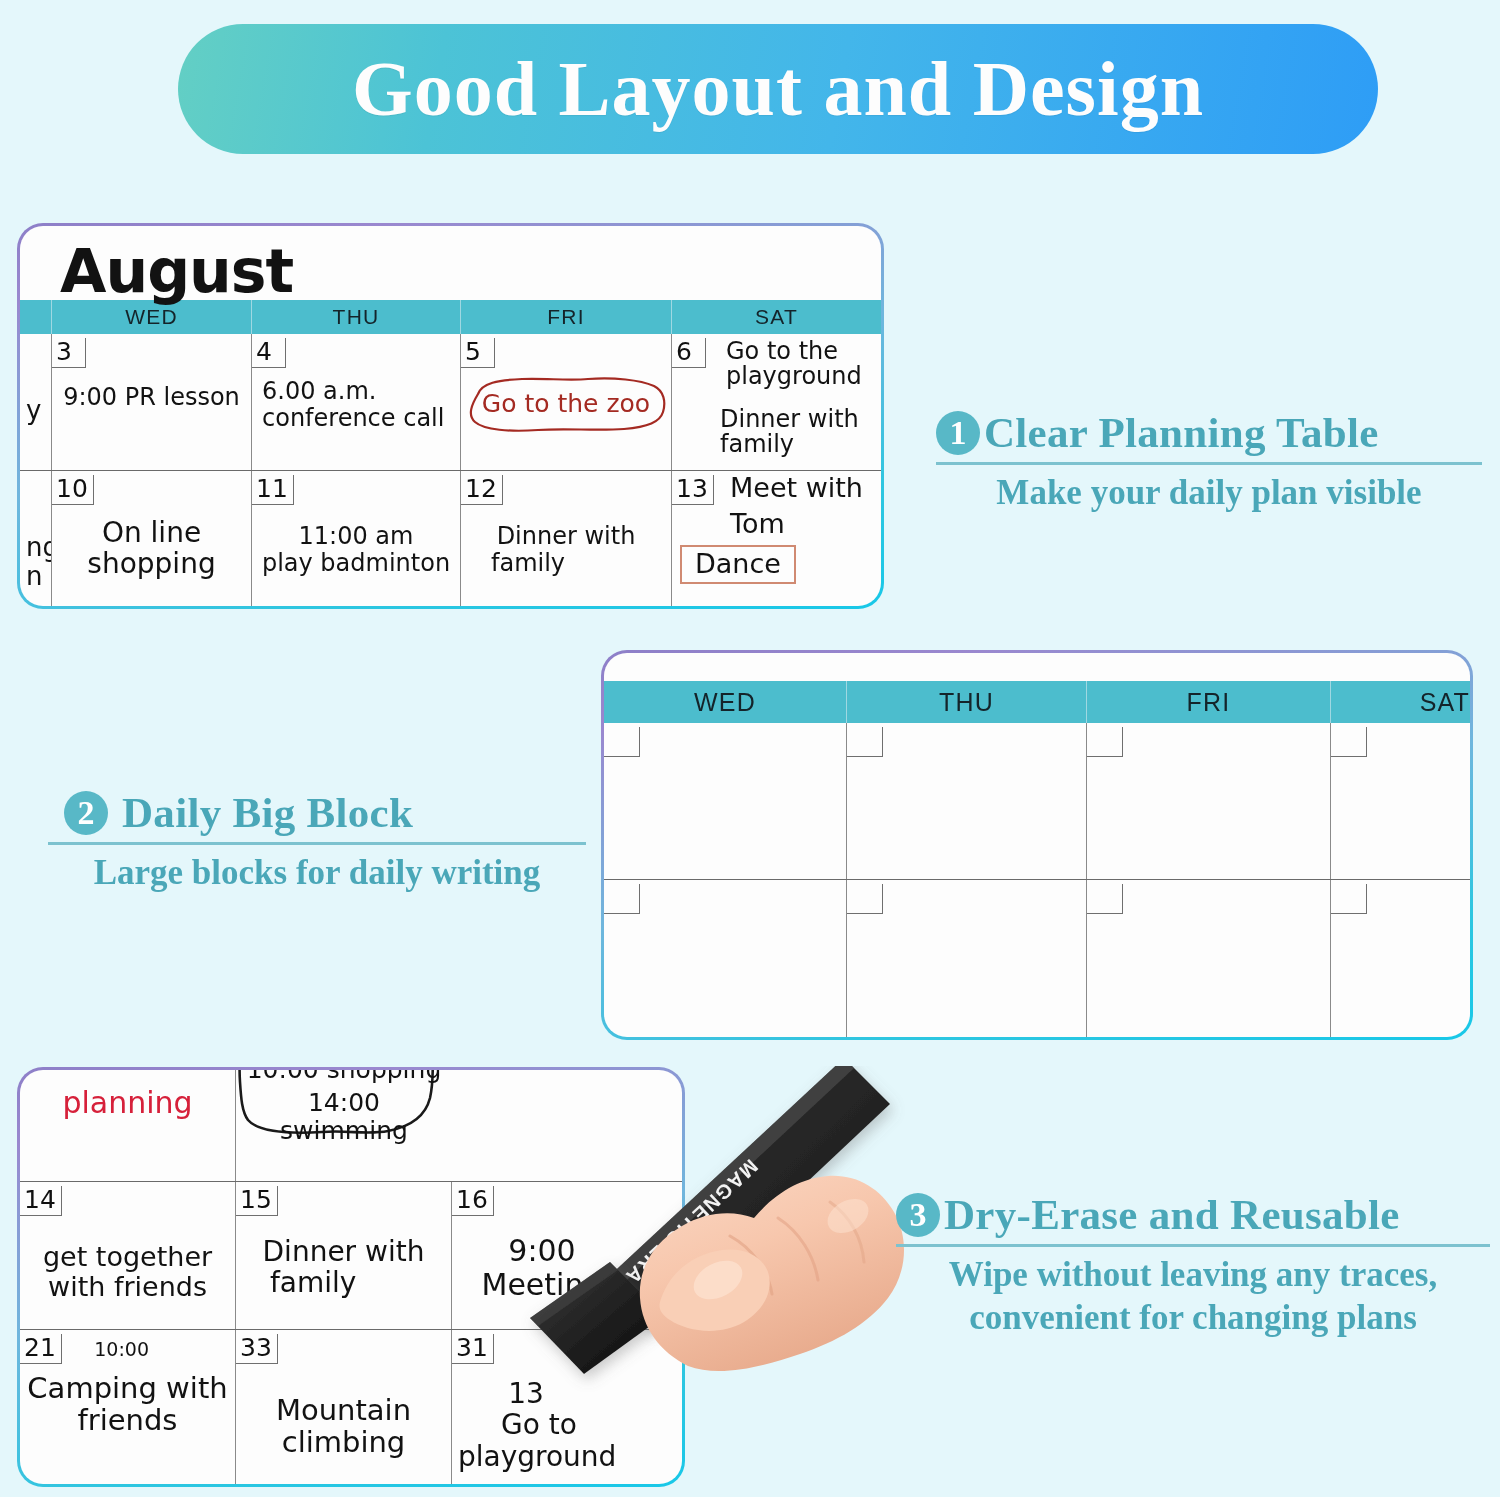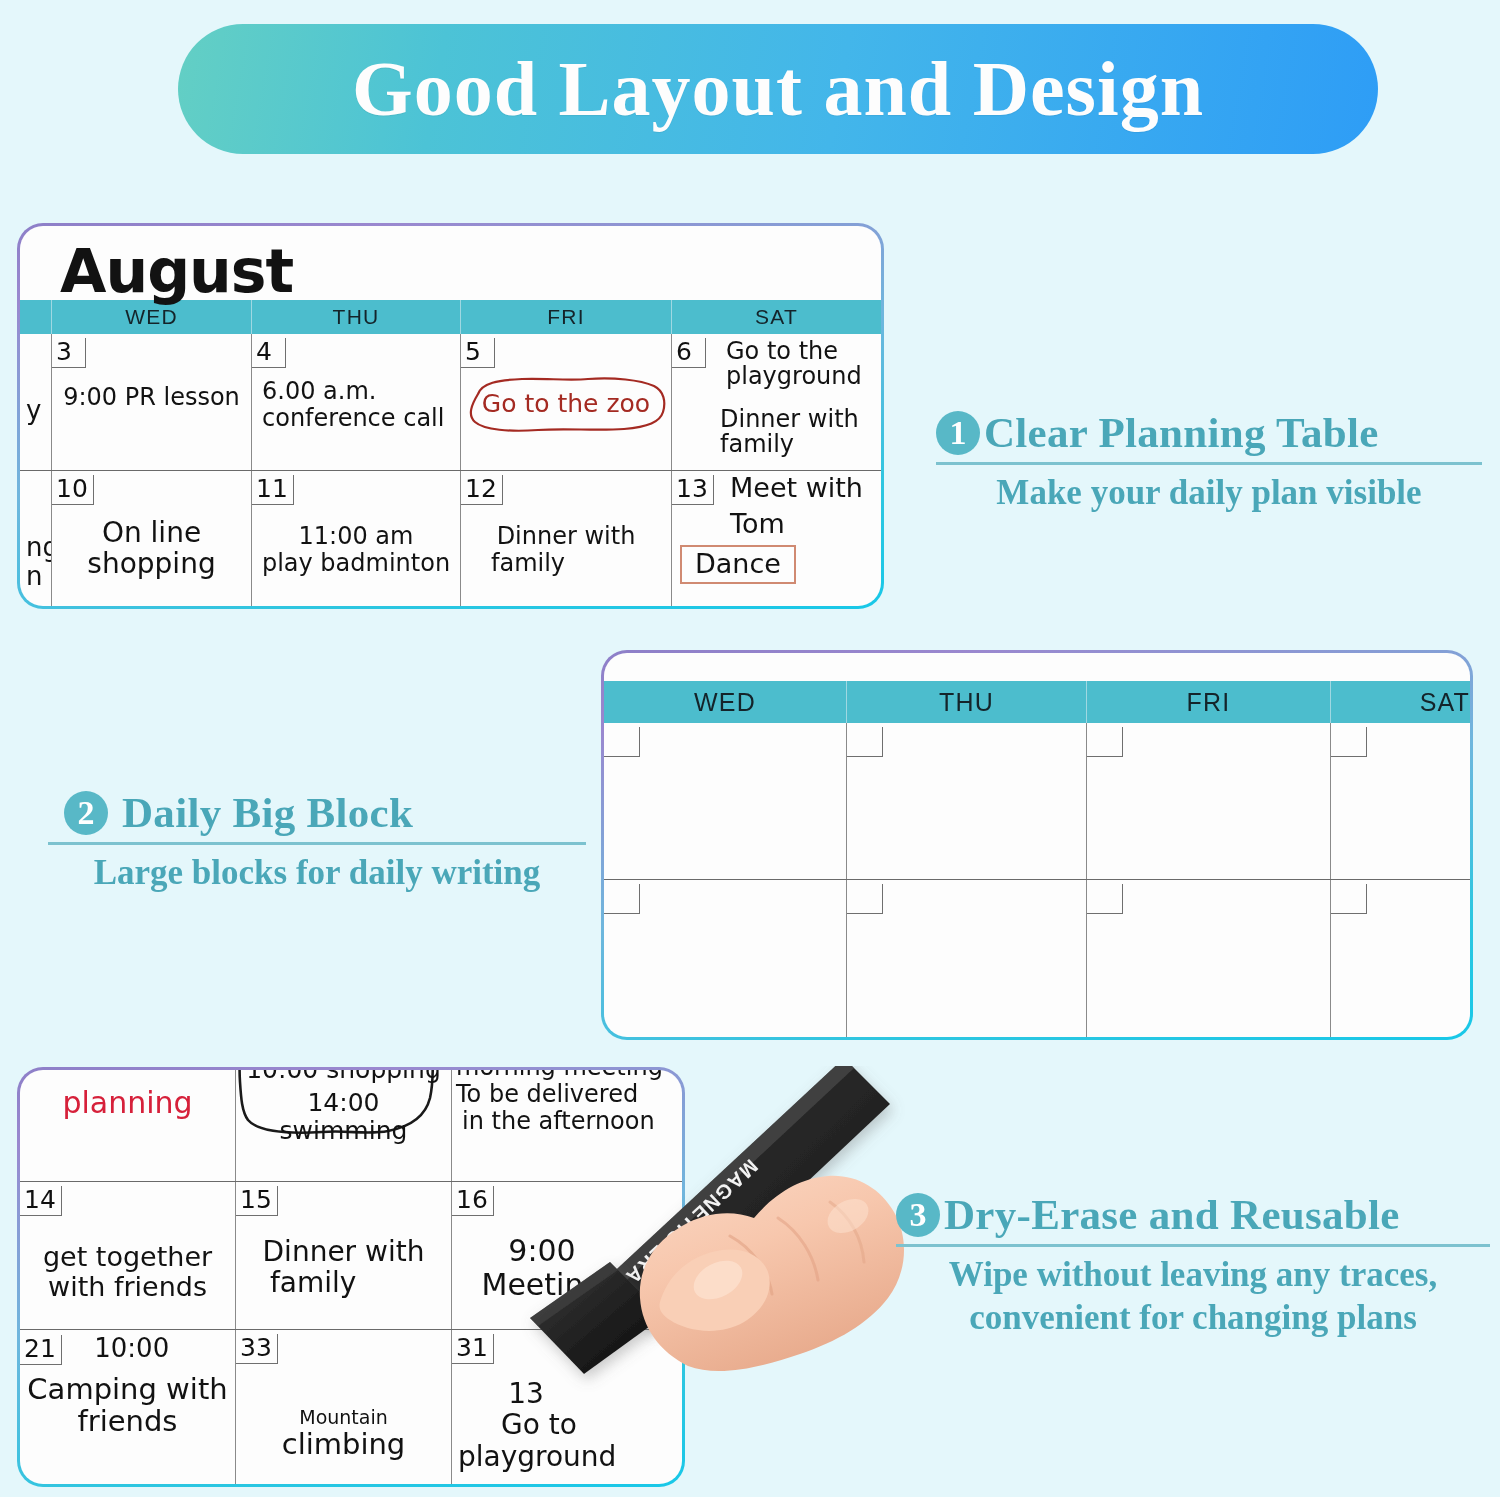--- a/index.html
+++ b/index.html
@@ -344,25 +344,20 @@
             <svg class="bubble-svg" width="216" height="112" viewBox="0 0 216 112">
               <path d="M6 -14 C4 -4 3 10 4 26 C5 42 6 56 12 64 C22 76 52 78 86 76 C112 74 132 79 152 75 C178 70 190 58 194 42 C198 24 197 4 196 -12" fill="none" stroke="#1a1a1a" stroke-width="2.6" stroke-linejoin="round" stroke-linecap="round"></path>
             </svg>
             <div class="bubble-txt">
               <div class="ev" style="font-size:25px; margin-top:-14px;">10:00 shopping</div>
               <div class="ev" style="font-size:25px; margin-top:5px;">14:00 swimming</div>
             </div>
           </div>
         </div>
 
-        <div class="day-cell" style="width:230px; padding-top:0;">
-          <div class="ev left" style="font-size:24px; margin-top:-16px; padding-left:4px;">morning meeting</div>
-          <div class="ev left" style="font-size:24px; padding-left:4px;">To be delivered</div>
-          <div class="ev left" style="font-size:24px; padding-left:10px;">in the afternoon</div>
-        </div>
       </div>
 
       <div class="wk-row" style="height:148px;">
         <div class="day-cell" style="width:216px;">
           <span class="day-num" style="min-width:30px;">14</span>
           <div class="ev" style="margin-top:26px; font-size:27px;">get together</div>
           <div class="ev" style="font-size:27px;">with friends</div>
         </div>
         <div class="day-cell" style="width:216px;">
           <span class="day-num" style="min-width:30px;">15</span>
@@ -372,27 +367,27 @@
         <div class="day-cell" style="width:230px;">
           <span class="day-num" style="min-width:30px;">16</span>
           <div class="ev big" style="margin-top:18px; padding-right:56px;">9:00</div>
           <div class="ev big" style="padding-right:56px;">Meeting</div>
         </div>
       </div>
 
       <div class="wk-row last" style="height:156px;">
         <div class="day-cell" style="width:216px;">
           <span class="day-num" style="min-width:30px;">21</span>
-          <span class="ev" style="display:inline; font-size:26px; margin-left:22px;">10:00</span>
+          <span class="ev" style="display:inline; font-size:19px; margin-left:22px;">10:00</span>
           <div class="ev" style="margin-top:8px; font-size:29px;">Camping with</div>
           <div class="ev" style="font-size:29px;">friends</div>
         </div>
         <div class="day-cell" style="width:216px;">
           <span class="day-num" style="min-width:30px;">33</span>
-          <div class="ev" style="margin-top:43px; font-size:19px;">Mountain</div>
+          <div class="ev" style="margin-top:30px; font-size:29px;">Mountain</div>
           <div class="ev" style="font-size:29px;">climbing</div>
         </div>
         <div class="day-cell" style="width:230px;">
           <span class="day-num" style="min-width:30px;">31</span>
           <div class="ev" style="margin-top:14px; font-size:28px; padding-right:88px;">13</div>
           <div class="ev" style="font-size:28px; padding-right:62px;">Go to</div>
           <div class="ev" style="font-size:28px; padding-right:72px;">playground</div>
         </div>
       </div>
 

